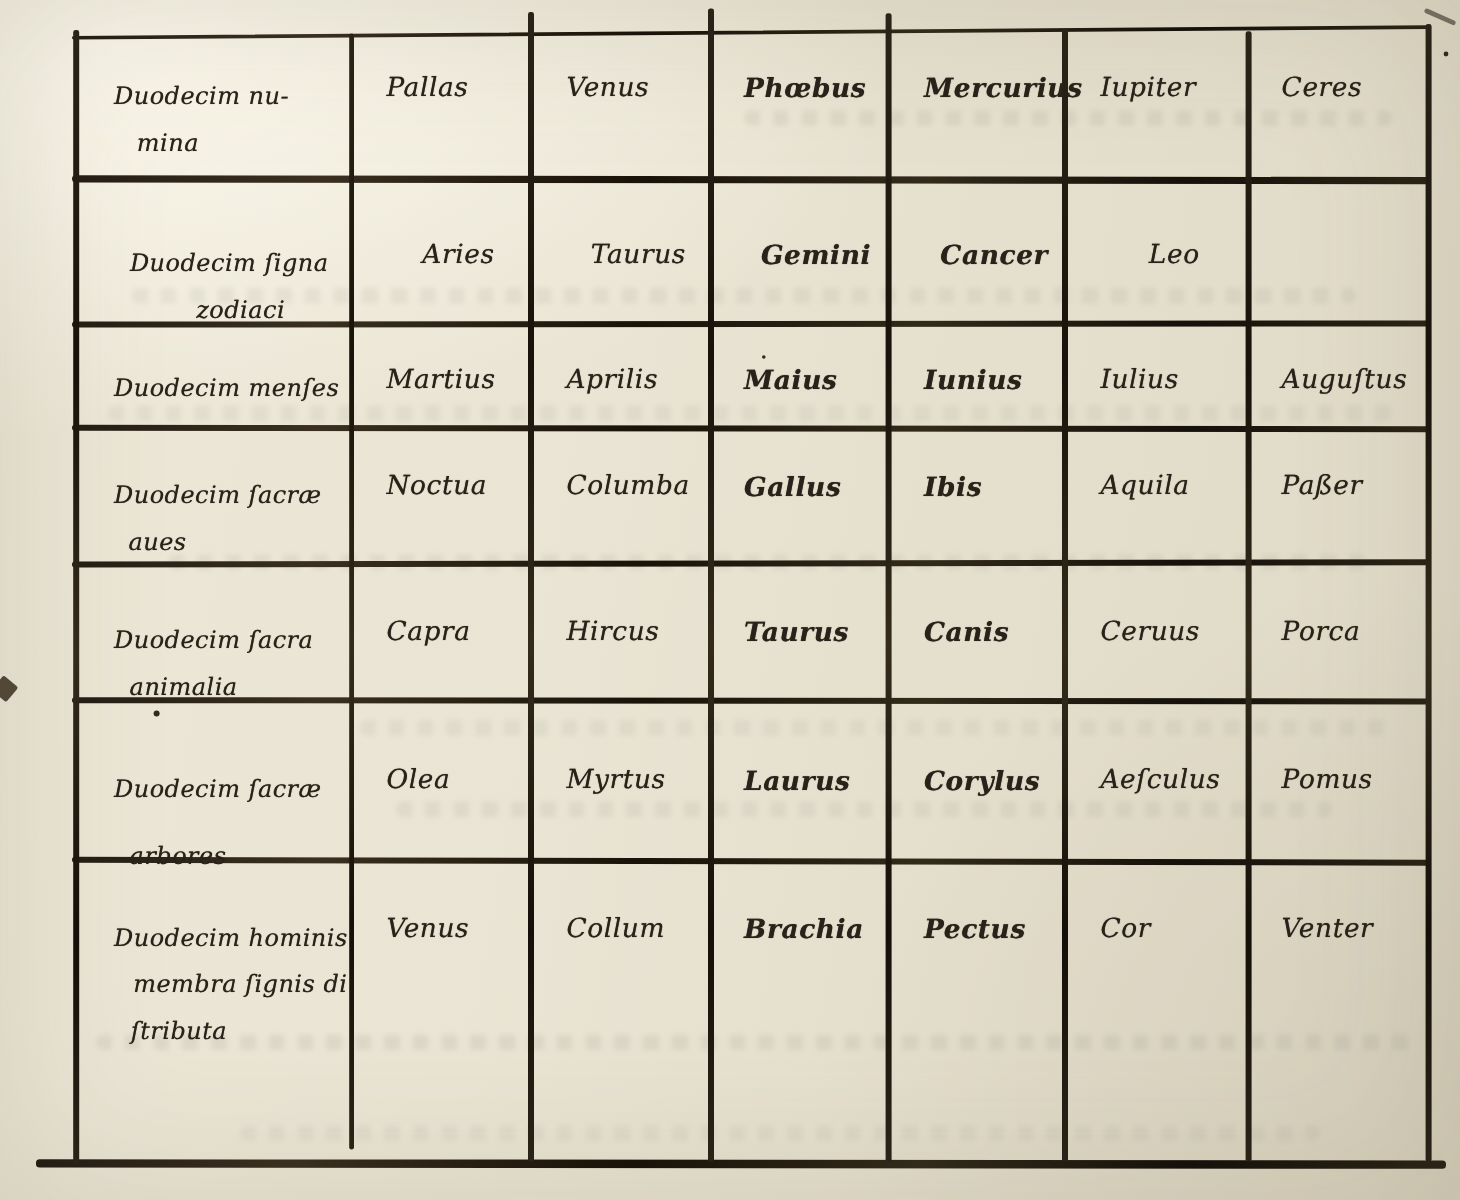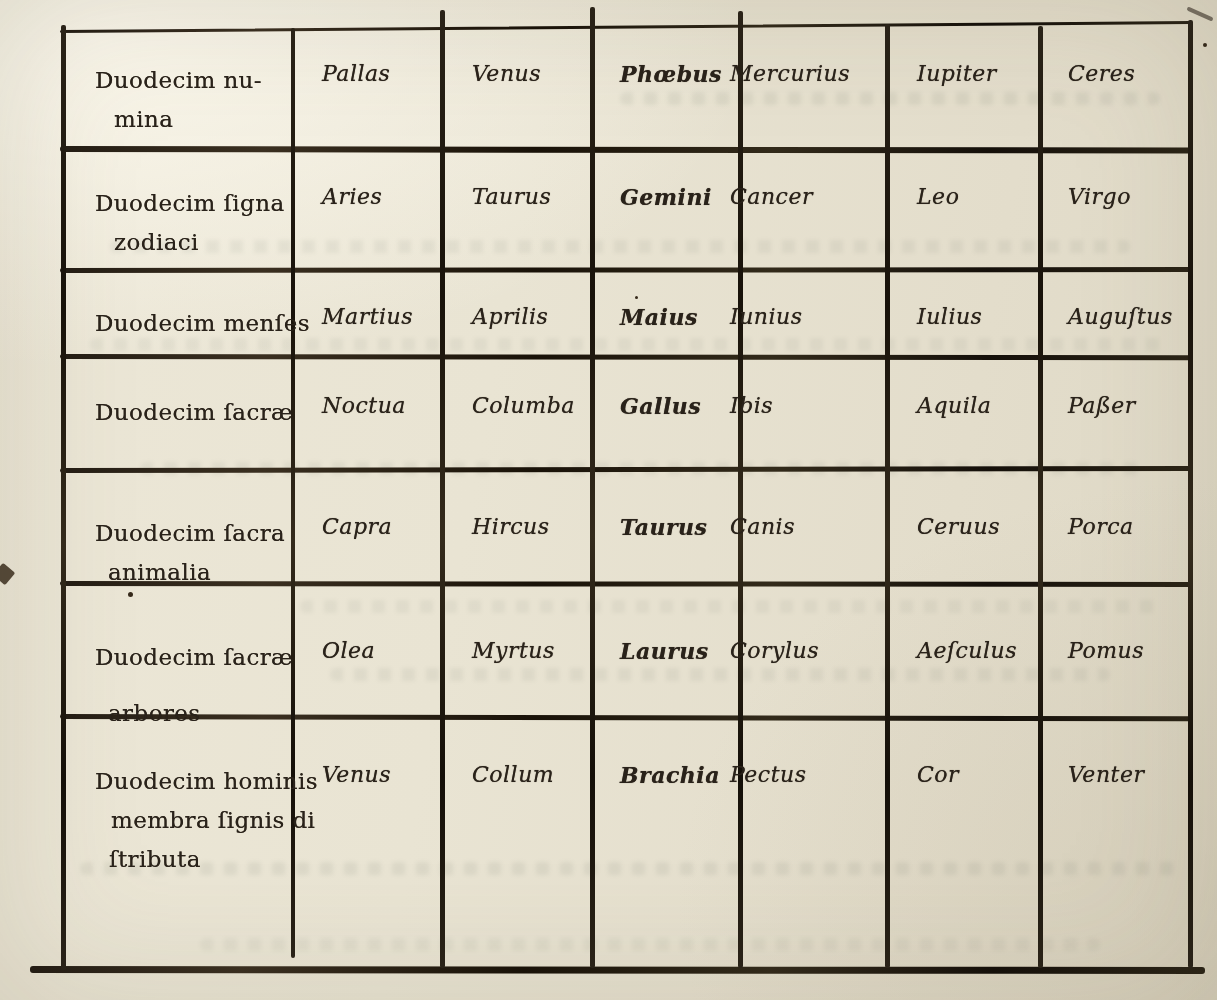--- a/index.html
+++ b/index.html
@@ -27,31 +27,31 @@
     background:linear-gradient(180deg,#2a2318,#18120a 30%,#342b1c 55%,#140f08 80%,#2a2318);
     border-radius:2px;
   }
   
   .row{position:absolute;left:0;width:1217px;}
   .cell{position:absolute;top:0;box-sizing:border-box;}
   .c0{left:63px;width:230px;padding-left:32px;padding-right:6px;}
   .c1{left:293px;width:149px;padding-left:29px;}
   .c2{left:442px;width:150px;padding-left:30px;}
   .c3{left:592px;width:148px;padding-left:28px;font-weight:bold;}
-  .c4{left:700px;width:147px;padding-left:30px;}
+  .c4{left:740px;width:147px;padding-left:30px;font-weight:bold;}
   .c5{left:887px;width:153px;padding-left:30px;}
   .c6{left:1040px;width:150px;padding-left:28px;}
   .r0{top:28px;height:120px;}  .r0 .cell{padding-top:33px;}
-  .r1{top:148px;height:122px;} .r1 .cell{padding-top:36px;}
+  .r1{top:148px;height:122px;} .r1 .cell{padding-top:52px;text-align:center;}
   .r2{top:270px;height:86px;}  .r2 .cell{padding-top:34px;}
   .r3{top:356px;height:114px;} .r3 .cell{padding-top:37px;}
   .r4{top:470px;height:113px;} .r4 .cell{padding-top:44px;}
   .r5{top:583px;height:133px;} .r5 .cell{padding-top:55px;}
   .r6{top:716px;height:252px;} .r6 .cell{padding-top:46px;}
-  .lbl{font-size:23px;line-height:39px;letter-spacing:0.4px;
+  .lbl{font-style:italic;font-size:20px;line-height:39px;letter-spacing:0.4px;
        text-shadow:0 0 0.6px rgba(40,30,18,0.75);white-space:nowrap;}
   .indent{margin-left:19px;}
   .val{font-style:italic;font-size:22px;letter-spacing:0.5px;
        text-shadow:0 0 0.7px rgba(40,30,18,0.8);white-space:nowrap;}
   
   .ghost{
     position:absolute;height:13px;opacity:0.10;border-radius:6px;
     background:repeating-linear-gradient(90deg, rgba(100,108,96,0.9) 0 13px, rgba(100,108,96,0) 13px 24px);
     filter:blur(2.2px);
   }
@@ -120,38 +120,38 @@
   <div class="row r1">
     <div class="cell c0">
       <div class="lbl">Duodecim ſigna</div>
       <div class="lbl indent">zodiaci</div>
     </div>
     <div class="cell c1 val">Aries</div>
     <div class="cell c2 val">Taurus</div>
     <div class="cell c3 val">Gemini</div>
     <div class="cell c4 val">Cancer</div>
     <div class="cell c5 val">Leo</div>
-    <div class="cell c6 val">Virgo</div>
   </div>
 
   <div class="row r2">
     <div class="cell c0">
       <div class="lbl">Duodecim menſes</div>
     </div>
     <div class="cell c1 val">Martius</div>
     <div class="cell c2 val">Aprilis</div>
     <div class="cell c3 val">Maius</div>
     <div class="cell c4 val">Iunius</div>
     <div class="cell c5 val">Iulius</div>
     <div class="cell c6 val">Auguſtus</div>
   </div>
 
   <div class="row r3">
     <div class="cell c0">
       <div class="lbl">Duodecim ſacræ</div>
+      <div class="lbl indent" style="margin-left:12px;">aues</div>
     </div>
     <div class="cell c1 val">Noctua</div>
     <div class="cell c2 val">Columba</div>
     <div class="cell c3 val">Gallus</div>
     <div class="cell c4 val">Ibis</div>
     <div class="cell c5 val">Aquila</div>
     <div class="cell c6 val">Paßer</div>
   </div>
 
   <div class="row r4">

